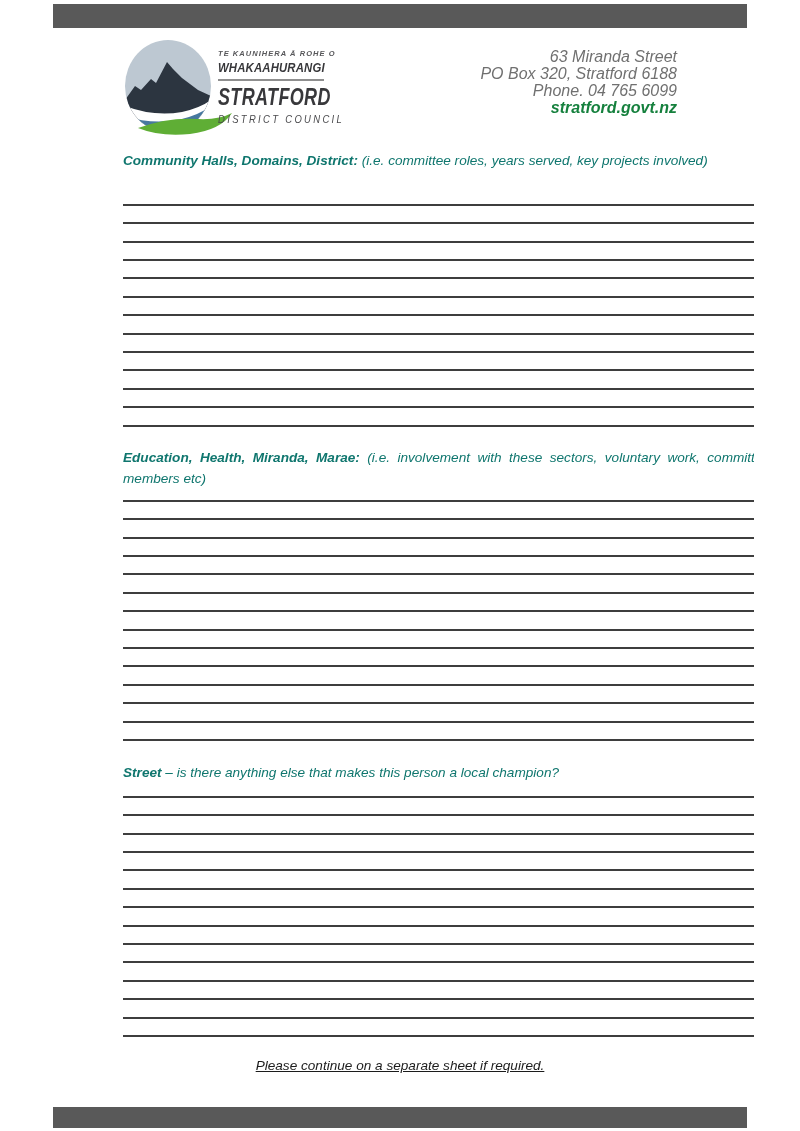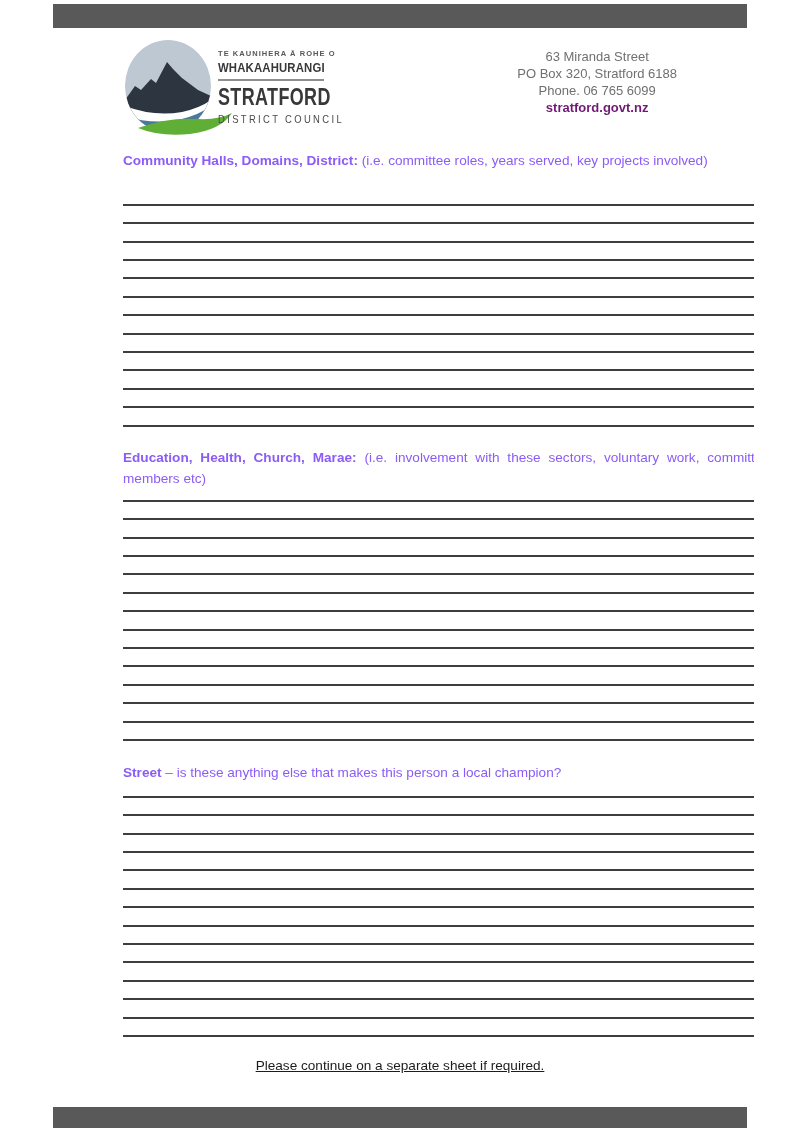--- a/index.html
+++ b/index.html
@@ -1,45 +1,45 @@
 <!DOCTYPE html>
 <html><head>
 <meta charset="utf-8">
 <style>
   html,body { margin:0; padding:0; background:#ffffff; }
   .page {
     position:relative; width:708px; height:1131px; margin:0 auto;
     background:#ffffff; overflow:hidden;
-    font-family:"Liberation Sans", sans-serif; color:#1f1f1f;
+    font-family:"Liberation Sans", sans-serif; color:#1f1f1f;font-style:italic;
   }
   .accent-bar { position:absolute; left:7px; right:7px; }
   #top-bar { top:4px; height:24px; }
   #bottom-bar { top:1107px; height:21px; }
 
   
   .logo-svg { position:absolute; left:78px; top:40px; width:112px; height:96px; }
   .logo-text { position:absolute; left:172px; top:49px; width:130px; }
   .lt-small { font-size:7.5px; font-weight:600; letter-spacing:1.05px; color:#57575a; white-space:nowrap; }
   .lt-maori { font-size:13.5px; font-weight:800; color:#38383b; letter-spacing:.2px;
               transform:scaleX(.84); transform-origin:0 50%; white-space:nowrap; margin-top:2px; }
   .lt-div   { height:1.5px; background:#8f8f8f; width:106px; margin:4px 0 3px; }
   .lt-name  { font-size:23px; font-weight:800; color:#38383b; letter-spacing:.5px;
               transform:scaleX(.78); transform-origin:0 50%; white-space:nowrap; }
   .lt-sub   { font-size:10.5px; color:#4a4a4d; letter-spacing:2.6px; white-space:nowrap;
               margin-top:2px; transform:scaleX(.9); transform-origin:0 50%; }
 
   
-  .contact { position:absolute; top:48px; right:77px; text-align:center;
-             font-size:13px; line-height:17px; color:#707070; }
+  .contact { position:absolute; top:48px; right:77px; text-align:right;
+             font-size:16px; line-height:17px; color:#707070; }
   .contact .website { font-weight:bold; }
 
   
   .sec { position:absolute; left:77px; width:647px; }
   #sec1 { top:150px; } #sec2 { top:447px; } #sec3 { top:762px; }
-  .sec-title { font-size:13.6px; line-height:21px; text-align:justify; color:#8b5cf6; }
+  .sec-title { font-size:13.6px; line-height:21px; text-align:justify; color:#0f766e; }
   .sec-title .bold { font-weight:bold; }
   .lines { position:absolute; left:0; right:0; }
   #sec1 .lines { top:37.5px; } #sec2 .lines { top:36.5px; } #sec3 .lines { top:17.5px; }
   .rule { height:18.4px; box-sizing:border-box; border-bottom:2px solid #3e3e3e; }
 
   
   .footer { position:absolute; top:1058px; left:0; right:0; text-align:center;
             font-size:13.6px; color:#1c1c1c; }
   .footer span { text-decoration:underline; }
 </style>
@@ -69,22 +69,22 @@
     <div class="lt-small">TE KAUNIHERA Ā ROHE O</div>
     <div class="lt-maori">WHAKAAHURANGI</div>
     <div class="lt-div"></div>
     <div class="lt-name">STRATFORD</div>
     <div class="lt-sub">DISTRICT COUNCIL</div>
   </div>
 
   <div class="contact">
     <div>63 Miranda Street</div>
     <div>PO Box 320, Stratford 6188</div>
-    <div>Phone. 06 765 6099</div>
-    <div class="website" style="color: #701a75;">stratford.govt.nz</div>
+    <div>Phone. 04 765 6099</div>
+    <div class="website" style="color: #15803d;">stratford.govt.nz</div>
   </div>
 
   <div id="sec1" class="sec">
     <div class="sec-title">
       <span class="bold">Community Halls, Domains, District:</span><span> (i.e. committee roles, years served, key projects involved)</span>
     </div>
     <div class="lines">
         <div class="rule"></div>
         <div class="rule"></div>
         <div class="rule"></div>
@@ -96,21 +96,21 @@
         <div class="rule"></div>
         <div class="rule"></div>
         <div class="rule"></div>
         <div class="rule"></div>
         <div class="rule"></div>
       </div>
   </div>
 
   <div id="sec2" class="sec">
     <div class="sec-title">
-      <span class="bold">Education, Health, Church, Marae:</span><span> (i.e. involvement with these sectors, voluntary work, committee members etc)</span>
+      <span class="bold">Education, Health, Miranda, Marae:</span><span> (i.e. involvement with these sectors, voluntary work, committee members etc)</span>
     </div>
     <div class="lines">
         <div class="rule"></div>
         <div class="rule"></div>
         <div class="rule"></div>
         <div class="rule"></div>
         <div class="rule"></div>
         <div class="rule"></div>
         <div class="rule"></div>
         <div class="rule"></div>
@@ -118,21 +118,21 @@
         <div class="rule"></div>
         <div class="rule"></div>
         <div class="rule"></div>
         <div class="rule"></div>
         <div class="rule"></div>
       </div>
   </div>
 
   <div id="sec3" class="sec">
     <div class="sec-title">
-      <span class="bold">Street</span><span> – is these anything else that makes this person a local champion?</span>
+      <span class="bold">Street</span><span> – is there anything else that makes this person a local champion?</span>
     </div>
     <div class="lines">
         <div class="rule"></div>
         <div class="rule"></div>
         <div class="rule"></div>
         <div class="rule"></div>
         <div class="rule"></div>
         <div class="rule"></div>
         <div class="rule"></div>
         <div class="rule"></div>

